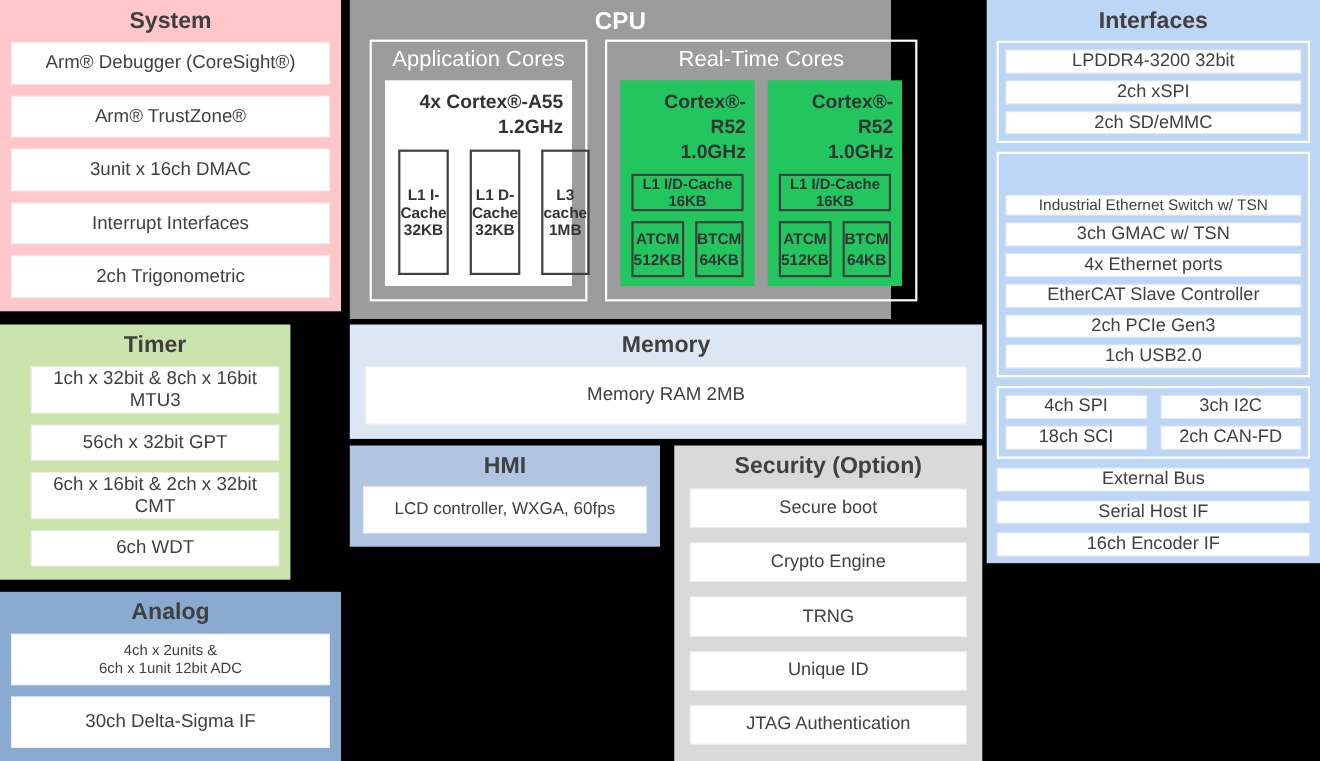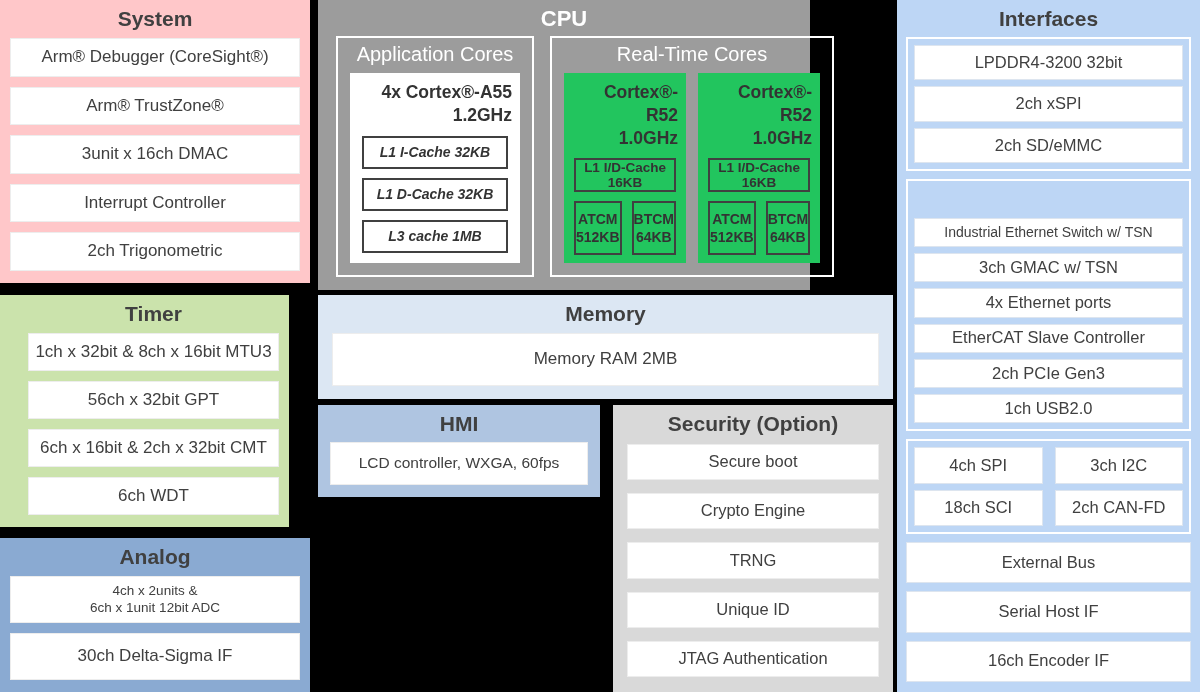--- a/index.html
+++ b/index.html
@@ -16,34 +16,34 @@
   .block-rows { display:flex; flex-direction:column; gap:10px; padding:3px 10px 12px; flex:1; }
   .row {
     background:#fff; border:1px solid rgba(0,0,0,0.07); display:flex;
     align-items:center; justify-content:center; text-align:center;
     font-size:17px; color:#404040; flex:1; box-sizing:border-box; line-height:1.2;
   }
   .row.small { font-size:13.5px; white-space:pre-line; }
 
   
   #system  { left:0;   top:0;   width:310px; height:283px; background:var(--system-bg,#ffc7c9); }
-  #timer   { left:0;   top:295px; width:289px; height:232px; background:var(--timer-bg,#cbe3ac);padding-left:18px; }
+  #timer   { left:0;   top:295px; width:264px; height:232px; background:var(--timer-bg,#cbe3ac);padding-left:18px; }
   #analog  { left:0;   top:538px; width:310px; height:154px; background:var(--analog-bg,#8aaad2); }
 
   
   #cpu { left:318px; top:0; width:492px; height:290px; background:var(--cpu-bg,#9c9c9c); }
   .cpu-title { color:#fff; font-weight:bold; font-size:22px; text-align:center; padding:6px 0 4px; }
   .cpu-body { flex:1; display:flex; gap:16px; padding:0 18px 16px; }
   .core-group { border:2px solid #fff; display:flex; flex-direction:column; box-sizing:border-box; }
   .core-group-title { color:#fff; font-size:20px; text-align:center; padding:5px 0 7px; }
   #app-group { width:198px; flex:0 0 auto; }
   #rt-group  { flex:1; }
   .core-card { background:#fff; flex:1; margin:0 12px 12px; padding:4px 8px 10px; display:flex; flex-direction:column; box-sizing:border-box; }
   .core-name { font-weight:bold; font-size:17.5px; color:#333; text-align:right; white-space:pre-line; line-height:1.3; padding:4px 0 9px; }
-  .cache-list { display:flex; flex-direction:column; gap:9px; margin:0 4px; flex:1;font-style:italic; }
+  .cache-list { display:flex; flex-direction:row; gap:19px; margin:0 4px; flex:1; }
   .cache-box {
     border:2px solid #404040; font-weight:bold; font-size:14px; color:#333;
     display:flex; align-items:center; justify-content:center; min-height:29px; flex:1;
     text-align:center;
   }
   .rt-cards { flex:1; display:flex; gap:12px; padding:0 12px 12px; }
   .rt-card { flex:1; background:#22c55e; padding:4px 8px 8px; display:flex; flex-direction:column; box-sizing:border-box; }
   .rt-card .cache-box { flex:0 0 auto; margin:0 2px; }
   .tcm-row { display:flex; gap:10px; flex:1; margin:9px 2px 0; }
   .tcm-box {
@@ -56,21 +56,21 @@
   #memory { left:318px; top:295px; width:575px; height:104px; background:var(--memory-bg,#dce7f3); }
   #memory .block-rows { padding:3px 14px 13px; }
   #hmi { left:318px; top:405px; width:282px; height:92px; background:var(--hmi-bg,#afc5e1); }
   #hmi .block-rows { padding:2px 12px 12px; }
   #hmi .row { font-size:15.5px; }
   #security { left:613px; top:405px; width:280px; height:290px; background:var(--security-bg,#d9d9d9); }
   #security .block-rows { gap:13px; padding:4px 14px 18px; }
   #security .row { font-size:16.5px; }
 
   
-  #interfaces { left:897px; top:0; width:303px; height:692px; background:var(--interfaces-bg,#bdd6f5); }
+  #interfaces { left:897px; top:0; width:303px; height:512px; background:var(--interfaces-bg,#bdd6f5); }
   #interfaces .inner { flex:1; display:flex; flex-direction:column; gap:8px; padding:2px 9px 10px; }
   .if-group {
     border:2px solid #fff; display:flex; flex-direction:column; gap:6px;
     padding:6px; box-sizing:border-box;
   }
   .if-group .row, #interfaces .row { font-size:16.5px; border:1px solid rgba(120,150,190,0.25); }
   #if-group-1 { flex:3; } #if-group-2 { flex:6; } #if-group-3 { flex:2; }
   #interfaces .standalone { flex:1; }
   .if-grid { flex:1; display:grid; grid-template-columns:1fr 1fr; gap:6px 12px; }
   .if-grid .row { flex:none; height:auto; }
@@ -80,21 +80,21 @@
 <body>
 
 <div id="canvas">
 
   <div class="block" id="system">
     <div class="block-title">System</div>
     <div class="block-rows">
       <div class="row">Arm® Debugger (CoreSight®)</div>
       <div class="row">Arm® TrustZone®</div>
       <div class="row">3unit x 16ch DMAC</div>
-      <div class="row">Interrupt Controller</div>
+      <div class="row">Interrupt Interfaces</div>
       <div class="row">2ch Trigonometric</div>
     </div>
   </div>
 
   <div class="block" id="timer">
     <div class="block-title">Timer</div>
     <div class="block-rows">
       <div class="row">1ch x 32bit &amp; 8ch x 16bit MTU3</div>
       <div class="row">56ch x 32bit GPT</div>
       <div class="row">6ch x 16bit &amp; 2ch x 32bit CMT</div>

